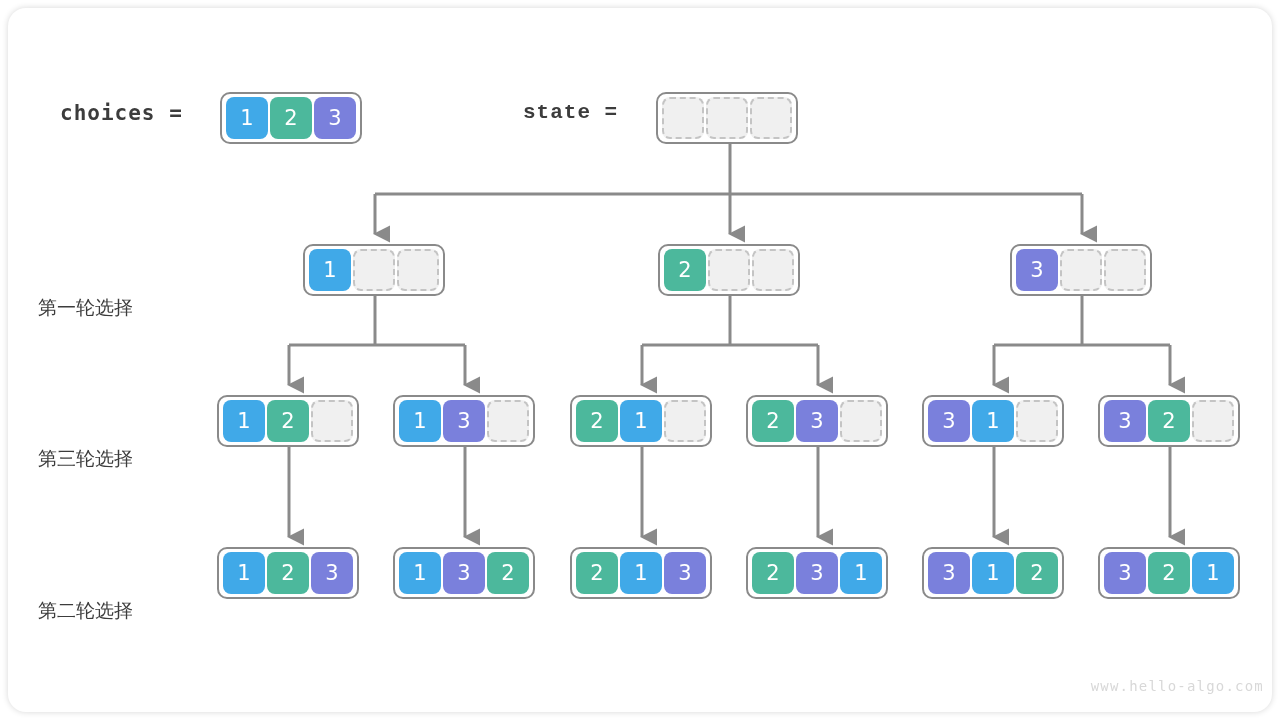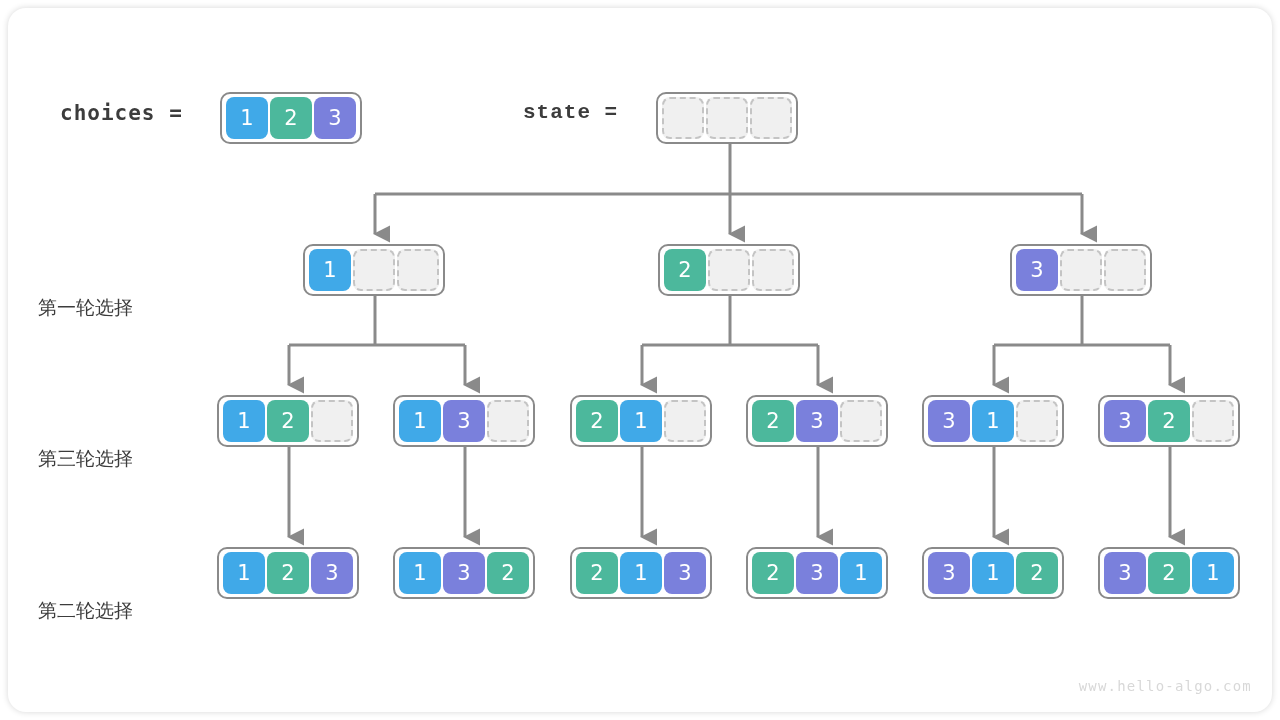--- a/index.html
+++ b/index.html
@@ -86,21 +86,21 @@
   .cell.v2 { background: #4cb89c; }
   .cell.v3 { background: #7a80dc; }
   .cell.empty {
     background: #f0f0f0;
     border: 2px dashed #c4c4c4;
     color: transparent;
   }
   
   #watermark {
     position: absolute;
-    right: 20px;
+    right: 8px;
     bottom: 18px;
     font-family: "DejaVu Sans Mono", "Liberation Mono", monospace;
     font-size: 14px;
     color: #d8d8d8;
     letter-spacing: 1.2px;
     white-space: nowrap;
   }
 </style>
 </head>
 <body>

